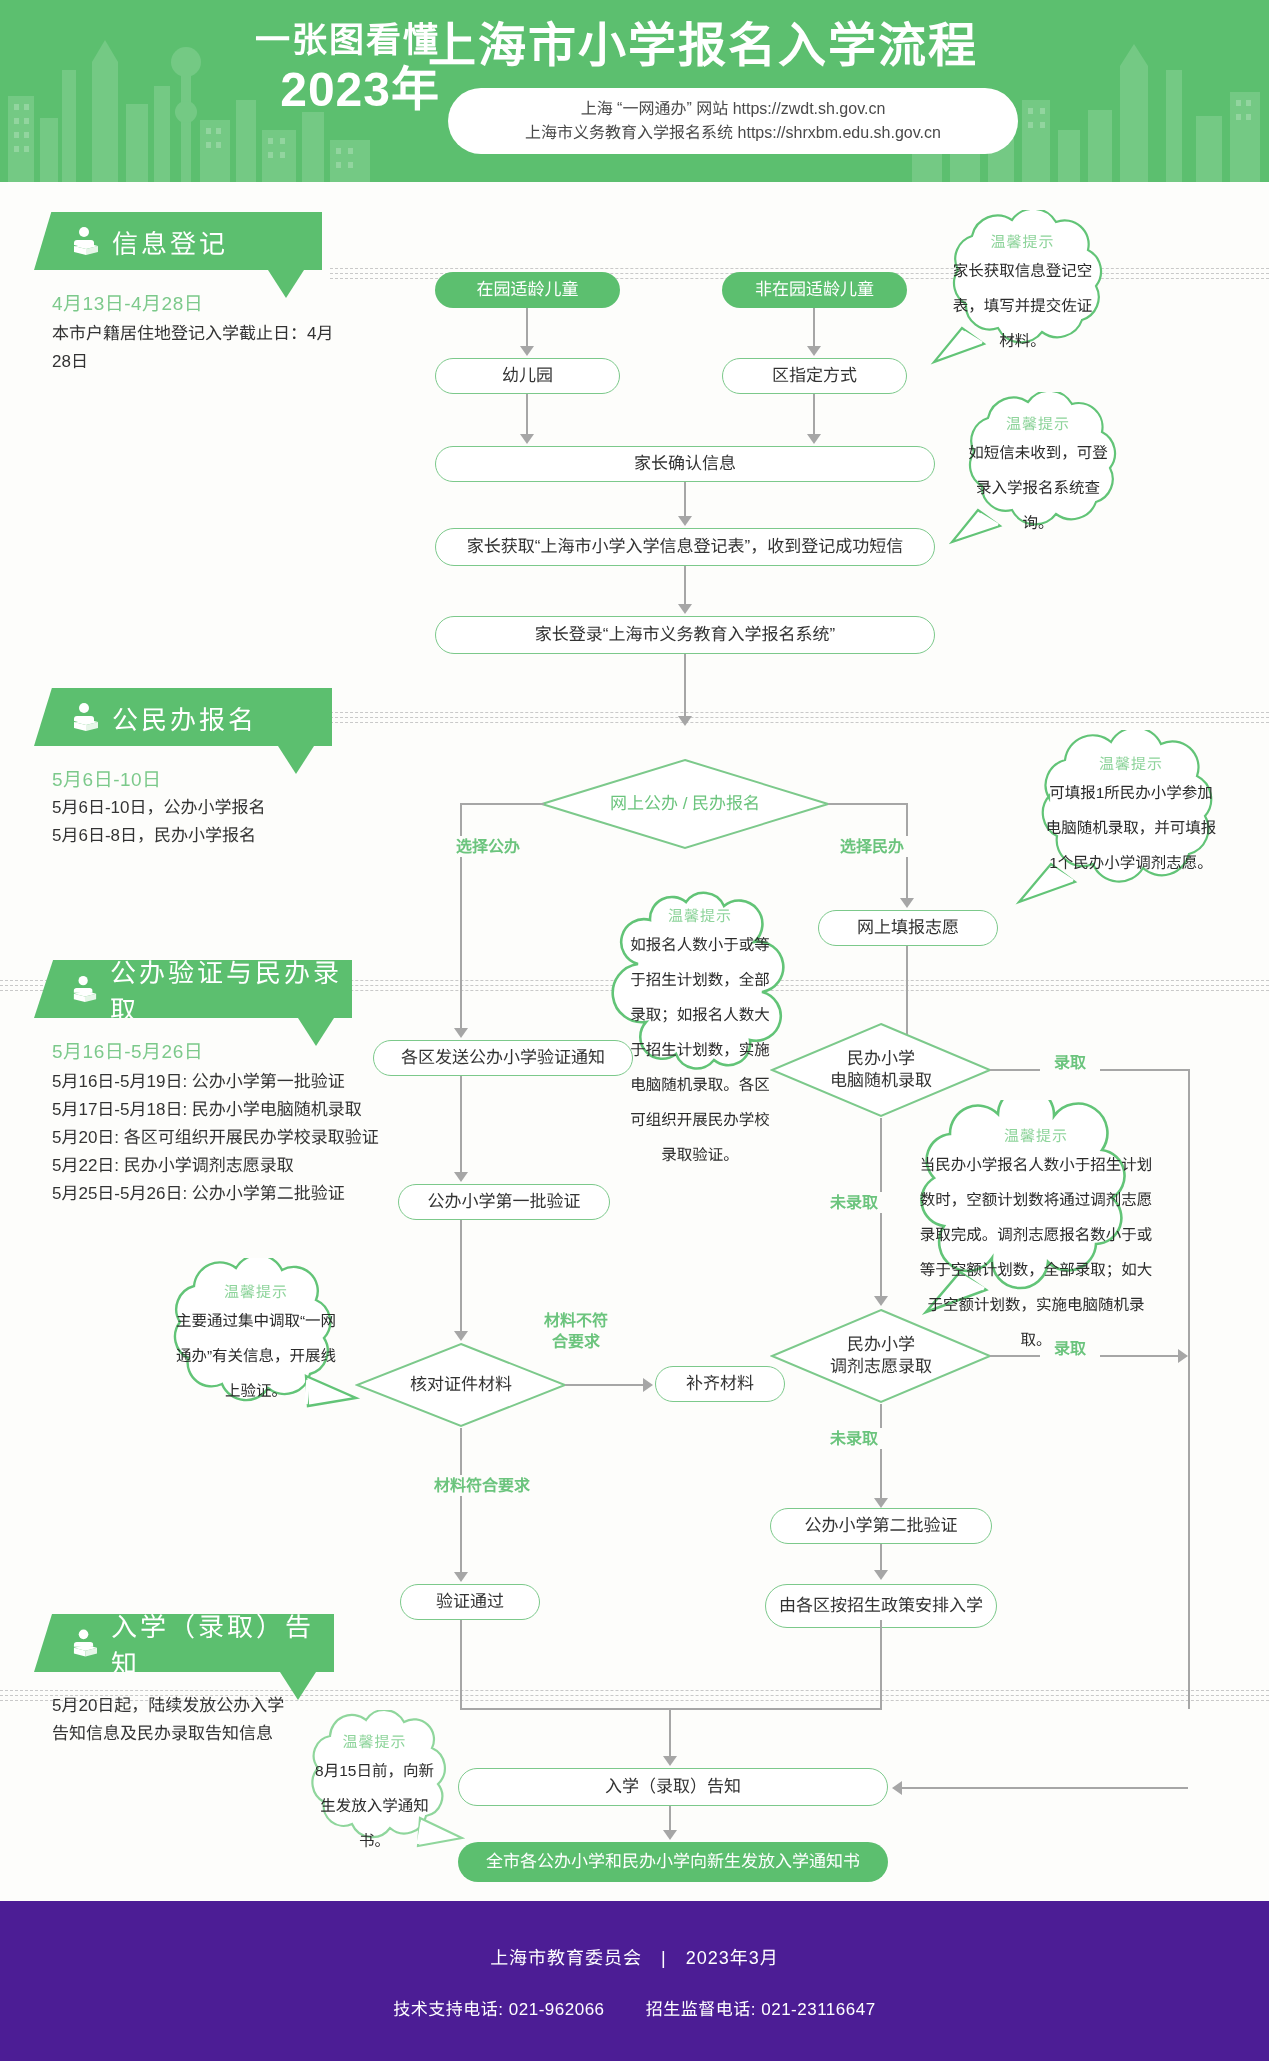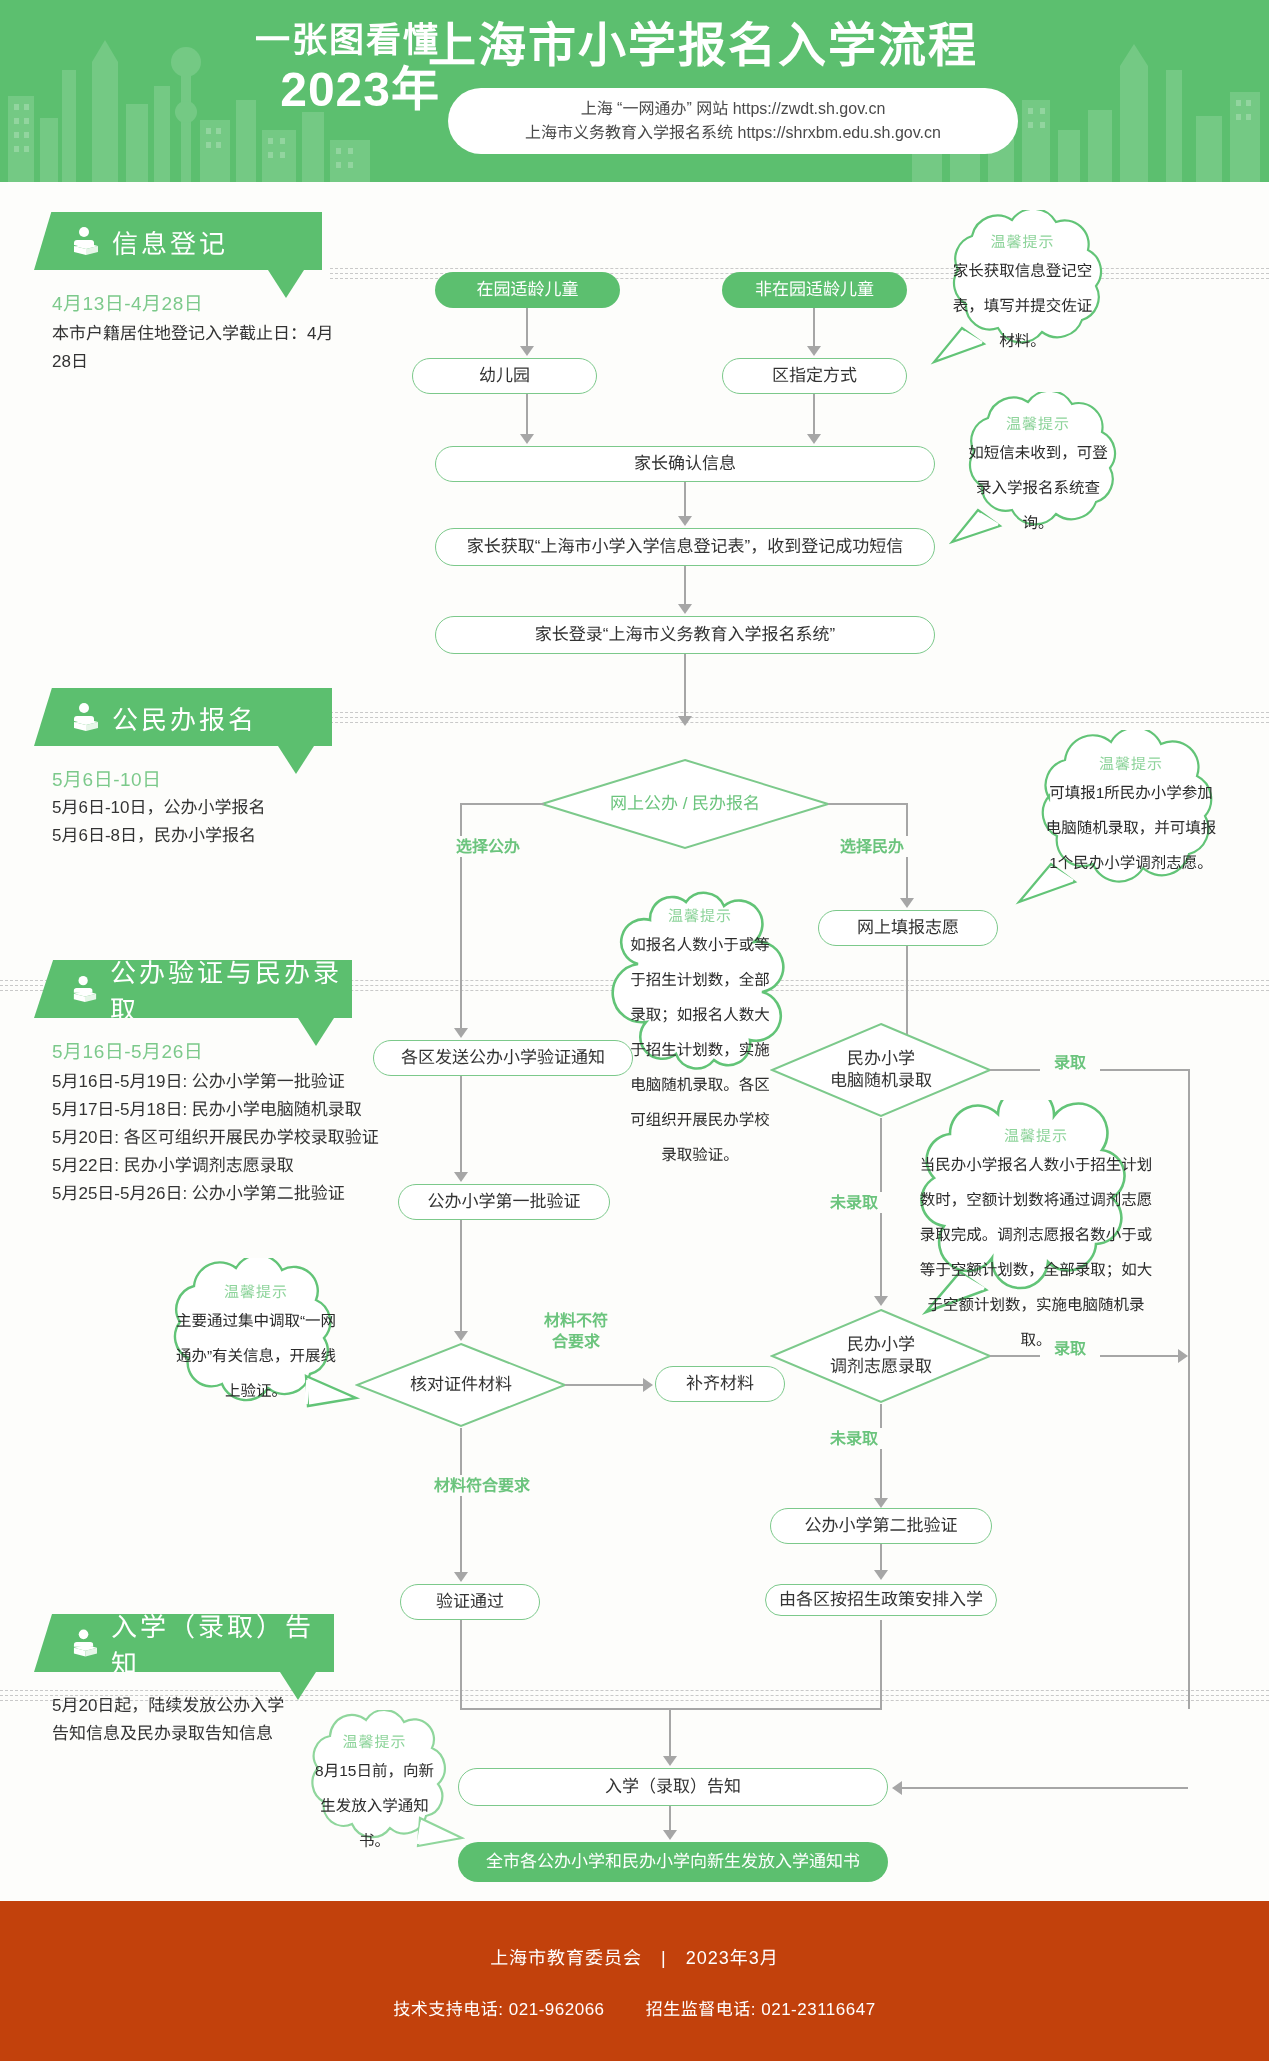--- a/index.html
+++ b/index.html
@@ -69,21 +69,21 @@
 
   
   .cloud { position:absolute; }
   .cloud svg { position:absolute; left:0; top:0; }
   .cloud-inner { position:relative; z-index:2; text-align:center; padding:10px 26px 14px; }
   .cloud-title { color:#8ed49b; font-size:15px; letter-spacing:1px; margin-bottom:2px; }
   .cloud-text { color:#2b2b2b; font-size:15.5px; line-height:35px; }
 
   
   .footer { position:absolute; left:0; bottom:0; width:1269px; height:160px;
-            background:#c2410c; display:flex; flex-direction:column;
+            background:#4c1d95; display:flex; flex-direction:column;
             align-items:center; justify-content:center; }
   .footer-line1 { color:#ffffff; font-size:18px; letter-spacing:1px; margin-bottom:26px; }
   .footer-line2 { color:#ffffff; font-size:17px; letter-spacing:0.5px; }
   .footer-line2 span { margin:16px 18px; }
 </style>
 </head>
 <body>
 
 <div id="root">
 
@@ -200,21 +200,21 @@
   <div class="sec-note" style="left:52px; top:320px; width:300px;">本市户籍居住地登记入学截止日：4月28日</div>
 
   <div class="node pill-solid" style="left:435px; top:272px; width:185px; height:36px;">在园适龄儿童</div>
   <div class="node pill-solid" style="left:722px; top:272px; width:185px; height:36px;">非在园适龄儿童</div>
 
   <div class="conn v" style="left:526px; top:308px; height:40px;"></div>
   <div class="arrow-down" style="left:520px; top:346px;"></div>
   <div class="conn v" style="left:813px; top:308px; height:40px;"></div>
   <div class="arrow-down" style="left:807px; top:346px;"></div>
 
-  <div class="node pill-outline" style="left:412px; top:358px; width:185px; height:36px;">幼儿园</div>
+  <div class="node pill-outline" style="left:435px; top:358px; width:185px; height:36px;">幼儿园</div>
   <div class="node pill-outline" style="left:722px; top:358px; width:185px; height:36px;">区指定方式</div>
 
   <div class="conn v" style="left:526px; top:394px; height:42px;"></div>
   <div class="arrow-down" style="left:520px; top:434px;"></div>
   <div class="conn v" style="left:813px; top:394px; height:42px;"></div>
   <div class="arrow-down" style="left:807px; top:434px;"></div>
 
   <div class="node pill-outline" style="left:435px; top:446px; width:500px; height:36px;">家长确认信息</div>
 
   <div class="conn v" style="left:684px; top:482px; height:36px;"></div>
@@ -391,21 +391,21 @@
   <div class="arrow-down" style="left:454px; top:1572px;"></div>
   <div class="edge-label" style="left:412px; top:1475px; width:140px;">材料符合要求</div>
 
   <div class="node pill-outline" style="left:400px; top:1584px; width:140px; height:36px;">验证通过</div>
 
   <div class="node pill-outline" style="left:770px; top:1508px; width:222px; height:36px;">公办小学第二批验证</div>
 
   <div class="conn v" style="left:880px; top:1544px; height:30px;"></div>
   <div class="arrow-down" style="left:874px; top:1570px;"></div>
 
-  <div class="node pill-outline" style="left:765px; top:1584px; width:232px; height:32px;">由各区按招生政策安排入学</div>
+  <div class="node pill-outline" style="left:765px; top:1584px; width:232px; height:44px;">由各区按招生政策安排入学</div>
 
   <div class="cloud" style="left:608px; top:878px; width:182px; height:226px;">
     <svg width="182" height="226" viewBox="0 0 182 226">
       <path d="M30 86 a22 22 0 0 1 12 -44 a22 22 0 0 1 36 -18 a22 22 0 0 1 38 4
                a22 22 0 0 1 30 36 a24 24 0 0 1 8 50 a24 24 0 0 1 -12 48
                a22 22 0 0 1 -36 20 a22 22 0 0 1 -38 -6
                a22 22 0 0 1 -30 -32 a24 24 0 0 1 -8 -58 z" fill="#ffffff" stroke="#62c477" stroke-width="2.6"></path>
     </svg>
     <div class="cloud-inner" style="padding-top:26px; padding-left:20px; padding-right:18px;">
       <div class="cloud-title">温馨提示</div>

